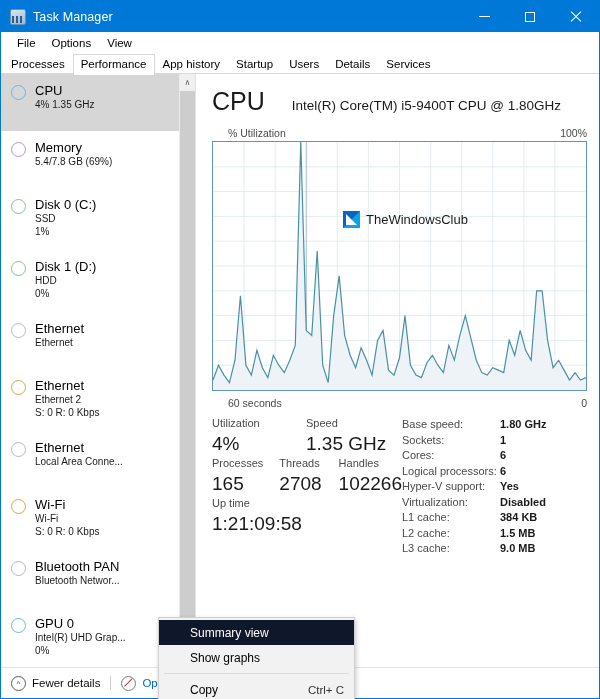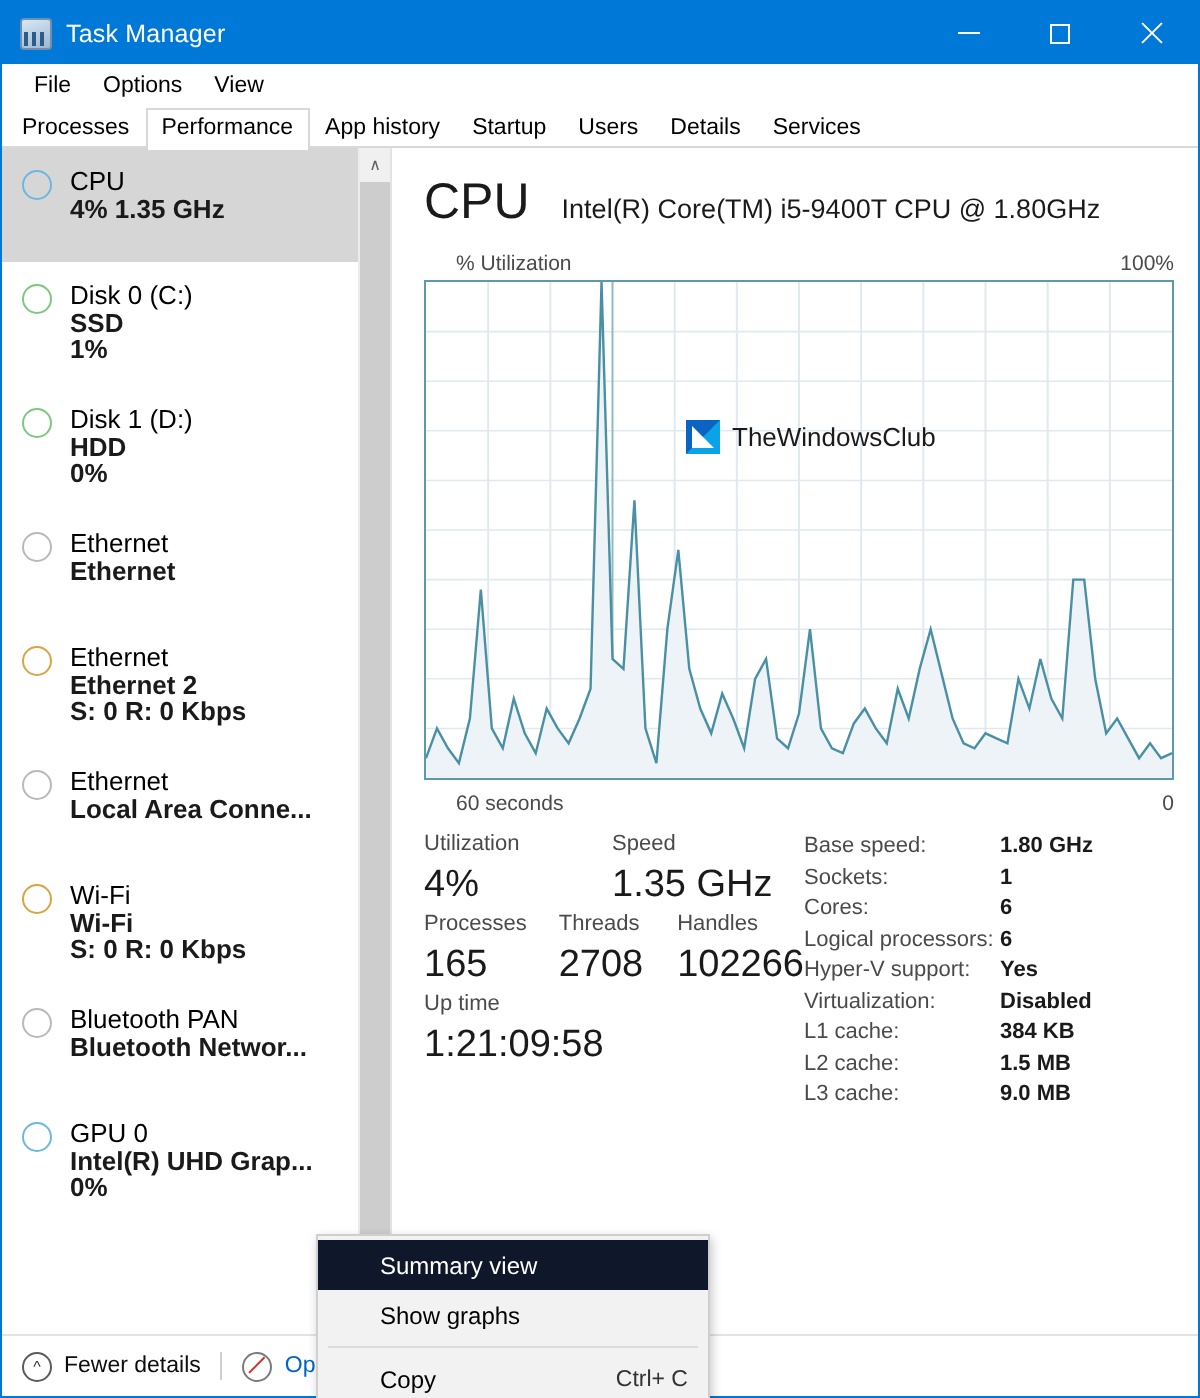--- a/index.html
+++ b/index.html
@@ -93,21 +93,21 @@
     padding:9px 6px 0 10px;cursor:default;position:relative;
   }
   .side-item.tall{height:62px;}
   .side-item.sel{background:#d6d6d6;}
   .dot{
     width:15px;height:15px;border-radius:50%;box-sizing:border-box;
     border:1.4px solid #8a8a8a;flex:0 0 15px;margin-top:2px;margin-right:9px;
   }
   .side-text{display:flex;flex-direction:column;min-width:0;}
   .s-title{font-size:13px;color:#000;line-height:15px;white-space:nowrap;}
-  .s-sub{font-size:13px;color:#1a1a1a;line-height:13px;white-space:nowrap;font-weight:bold;}
+  .s-sub{font-size:10px;color:#1a1a1a;line-height:13px;white-space:nowrap;}
 
   
   .scrollbar{
     width:16px;flex:0 0 16px;background:#f0f0f0;position:relative;
     border-left:1px solid #ececec;box-sizing:border-box;
   }
   .sb-arrow{
     height:17px;width:100%;display:flex;align-items:center;justify-content:center;
     font-size:8px;color:#606060;background:#f0f0f0;
   }
@@ -115,21 +115,21 @@
     position:absolute;left:0;right:0;top:17px;bottom:0;background:#cdcdcd;
   }
 
   
   .panel{
     flex:1 1 auto;min-width:0;padding:12px 12px 0 16px;box-sizing:border-box;
     display:flex;flex-direction:column;position:relative;background:#fff;
   }
   .panel-head{display:flex;align-items:baseline;}
   .ph-title{font-size:25px;color:#1a1a1a;font-weight:normal;line-height:30px;}
-  .ph-sub{font-size:13.5px;color:#1a1a1a;margin-left:16px;line-height:30px;text-align:right;}
+  .ph-sub{font-size:13.5px;color:#1a1a1a;margin-left:27px;line-height:30px;text-align:right;}
   .axis-row{display:flex;justify-content:space-between;margin-top:6px;}
   .axis-lab{font-size:10.5px;color:#4a4a4a;margin-left:16px;}
   .graph{
     margin-top:2px;height:250px;position:relative;
     border:1px solid #5b9aa8;box-sizing:border-box;background:#fff;
   }
   .graph svg{display:block;width:100%;height:100%;}
   .wm{
     position:absolute;left:130px;top:28%;display:flex;align-items:center;gap:6px;
     pointer-events:none;
@@ -237,20 +237,27 @@
 
   <div class="content">
 
     <div class="sidebar-wrap">
       <div class="sidebar" id="sidebar-list">
           <div class="side-item sel">
             <div class="dot" style="border-color: rgb(106, 184, 224);"></div>
             <div class="side-text">
               <div class="s-title">CPU</div>
               <div class="s-sub">4%  1.35 GHz</div>
+            </div>
+          </div>
+          <div class="side-item">
+            <div class="dot" style="border-color: rgb(196, 142, 201);"></div>
+            <div class="side-text">
+              <div class="s-title">Memory</div>
+              <div class="s-sub">5.4/7.8 GB (69%)</div>
             </div>
           </div>
           <div class="side-item tall">
             <div class="dot" style="border-color: rgb(126, 200, 126);"></div>
             <div class="side-text">
               <div class="s-title">Disk 0 (C:)</div>
               <div class="s-sub">SSD</div>
               <div class="s-sub">1%</div>
             </div>
           </div>

